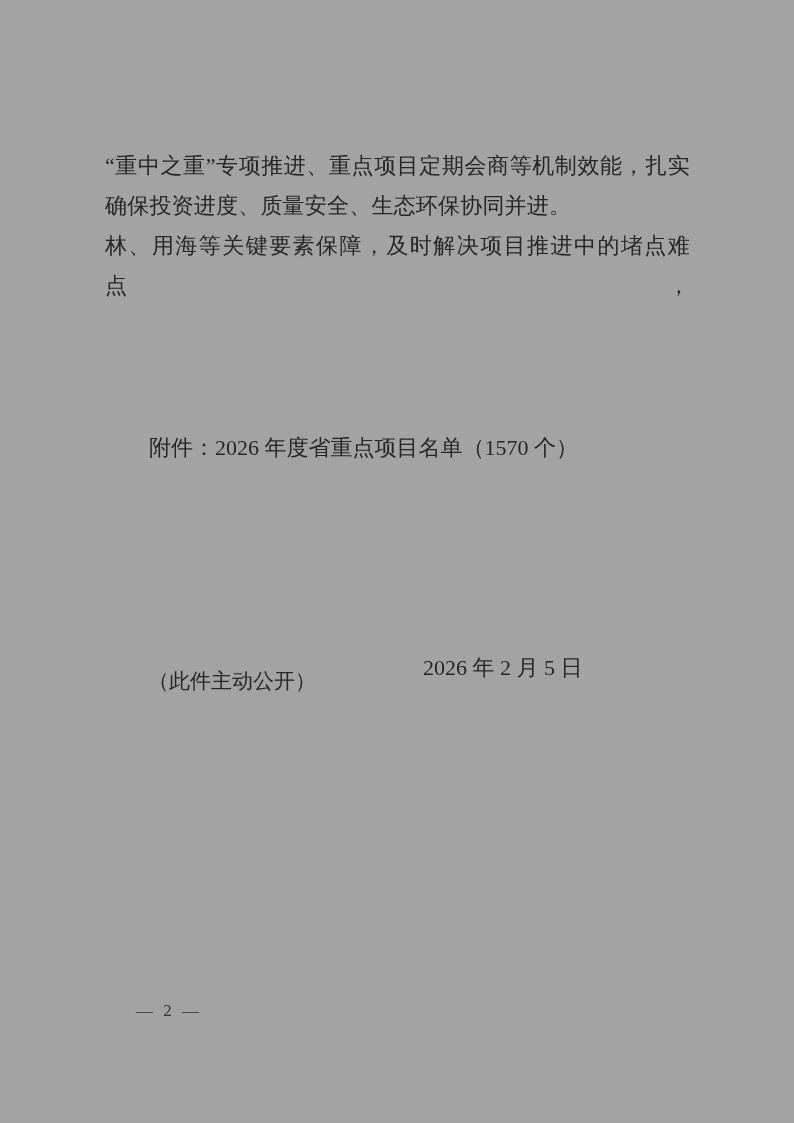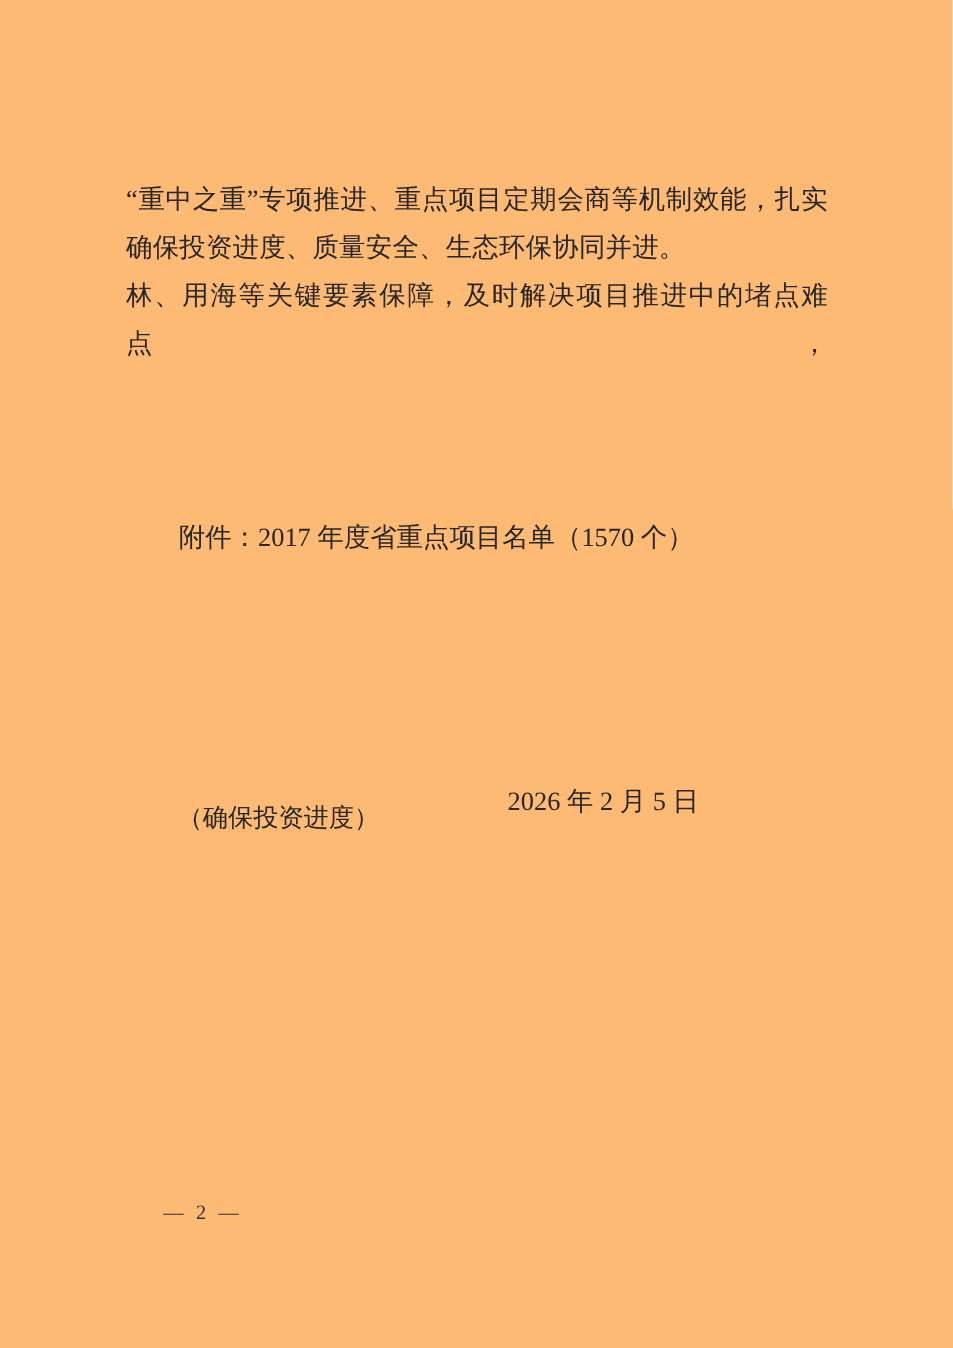--- a/index.html
+++ b/index.html
@@ -4,21 +4,21 @@
 <style>
   html, body {
     margin: 0;
     padding: 0;
     background: #ffffff;
   }
   .page {
     position: relative;
     width: 794px;
     height: 1123px;
-    background: #fdba74;
+    background: #a3a3a3;
     overflow: hidden;
     font-family: "Liberation Serif", "DejaVu Serif", serif;
     color: #262626;
   }
   .body-text {
     position: absolute;
     left: 105px;
     top: 146px;
     width: 585px;
     font-size: 22px;
@@ -81,22 +81,22 @@
 <body>
 
 <div class="page">
 
   <div class="body-text">
     <div class="body-line full">“重中之重”专项推进、重点项目定期会商等机制效能，扎实</div>
     <div class="body-line last">确保投资进度、质量安全、生态环保协同并进。</div>
     <div class="body-line full">林、用海等关键要素保障，及时解决项目推进中的堵点难点，</div>
   </div>
 
-  <div class="attachment-line">附件：2017 年度省重点项目名单（1570 个）</div>
+  <div class="attachment-line">附件：2026 年度省重点项目名单（1570 个）</div>
 
 
   <div class="doc-date">2026 年 2 月 5 日</div>
 
-  <div class="disclosure-note">（确保投资进度）</div>
+  <div class="disclosure-note">（此件主动公开）</div>
 
   <div class="page-number">— 2 —</div>
 
 </div>
 
 </body></html>

